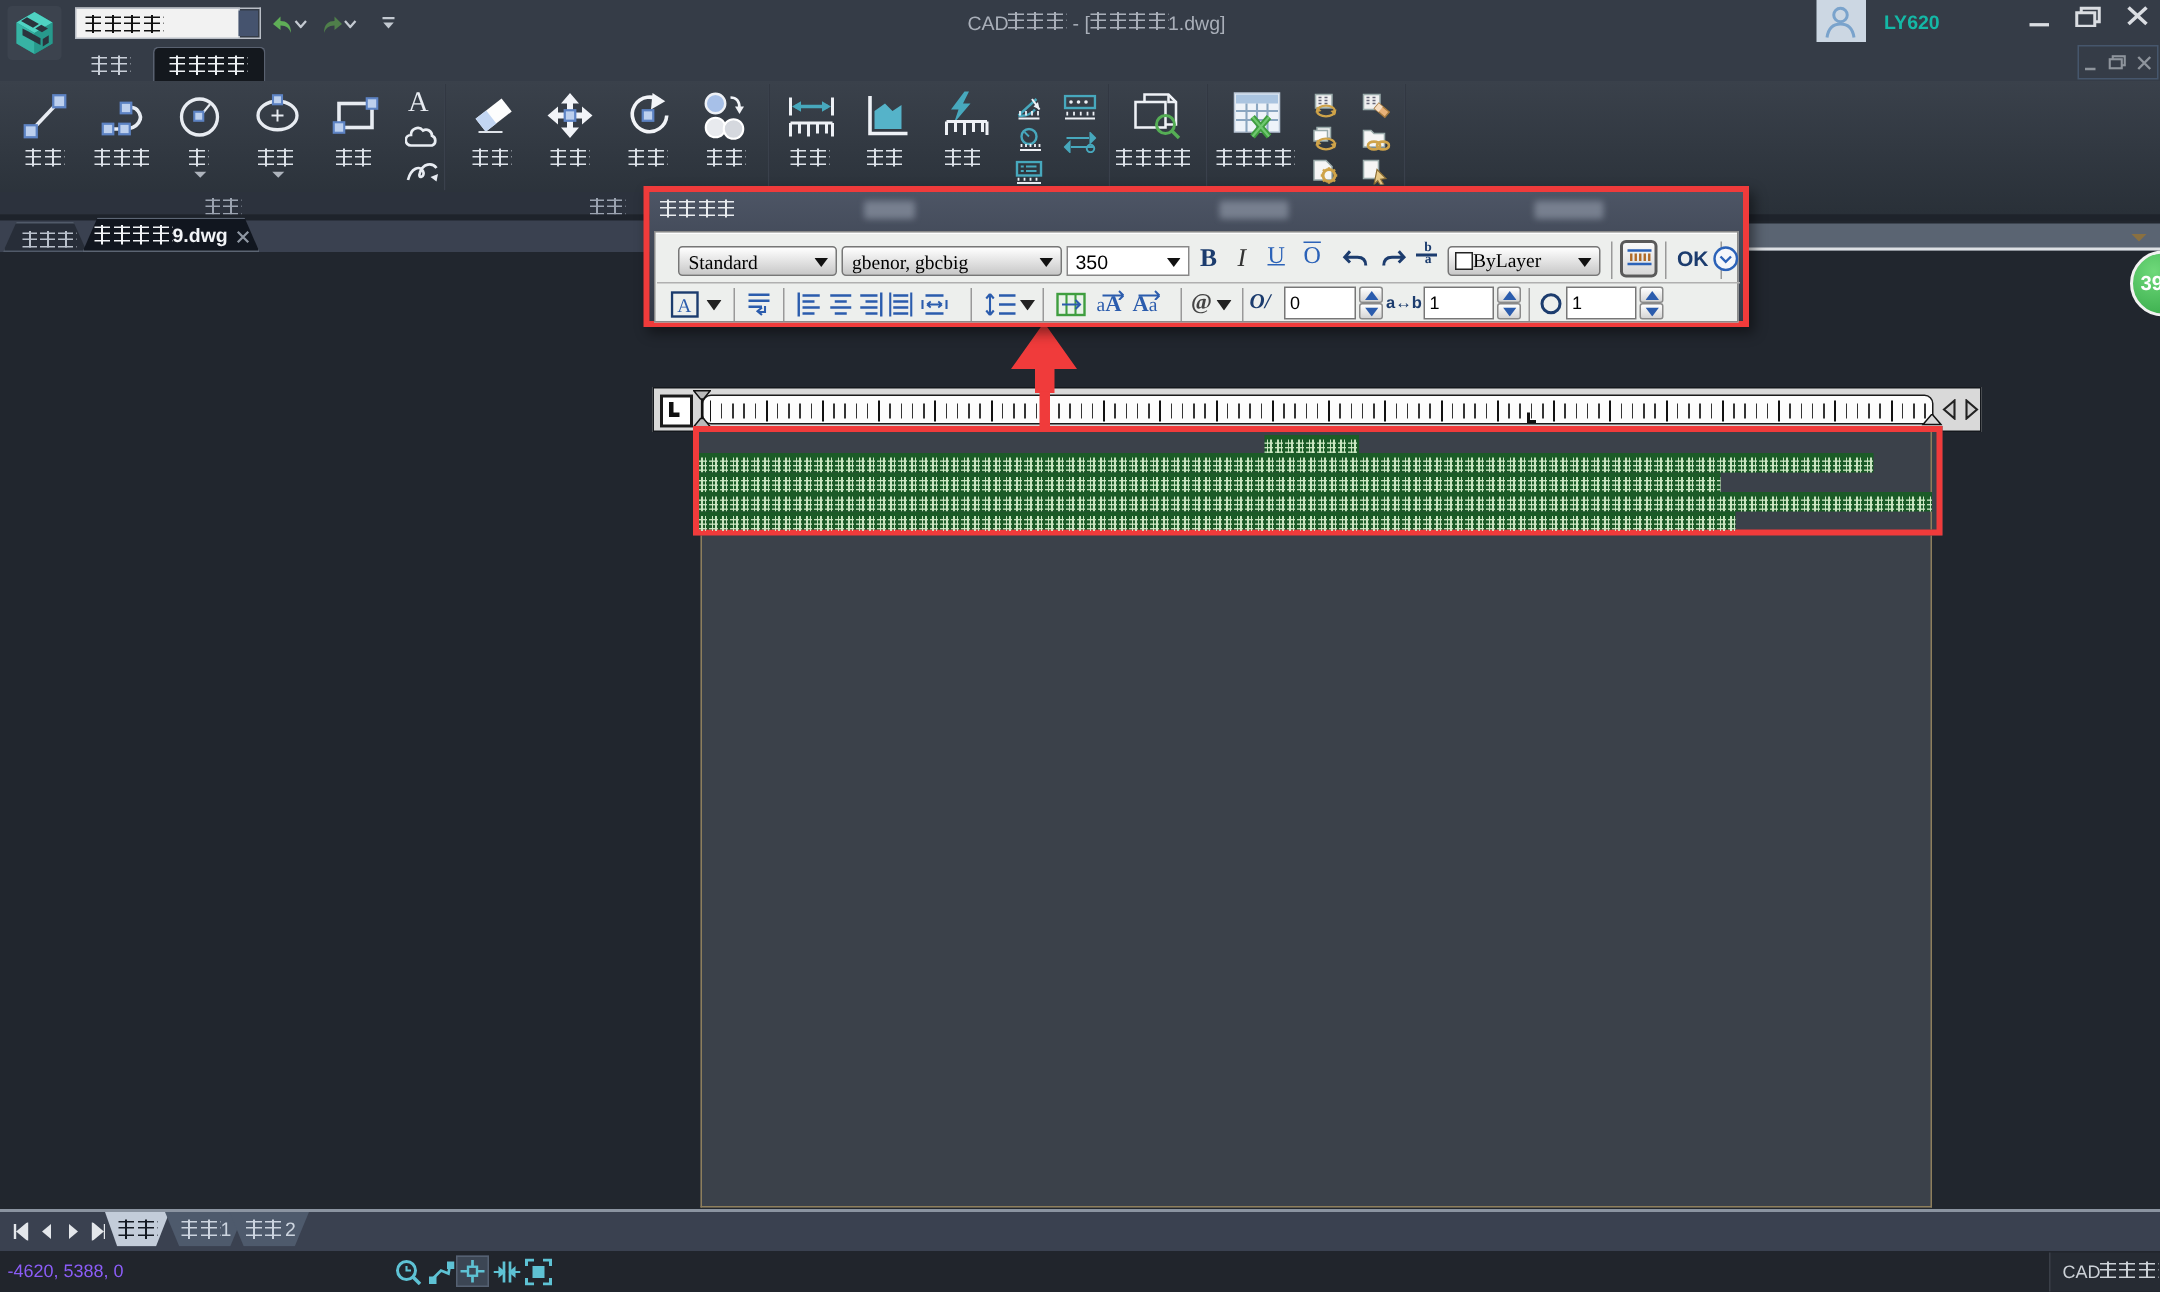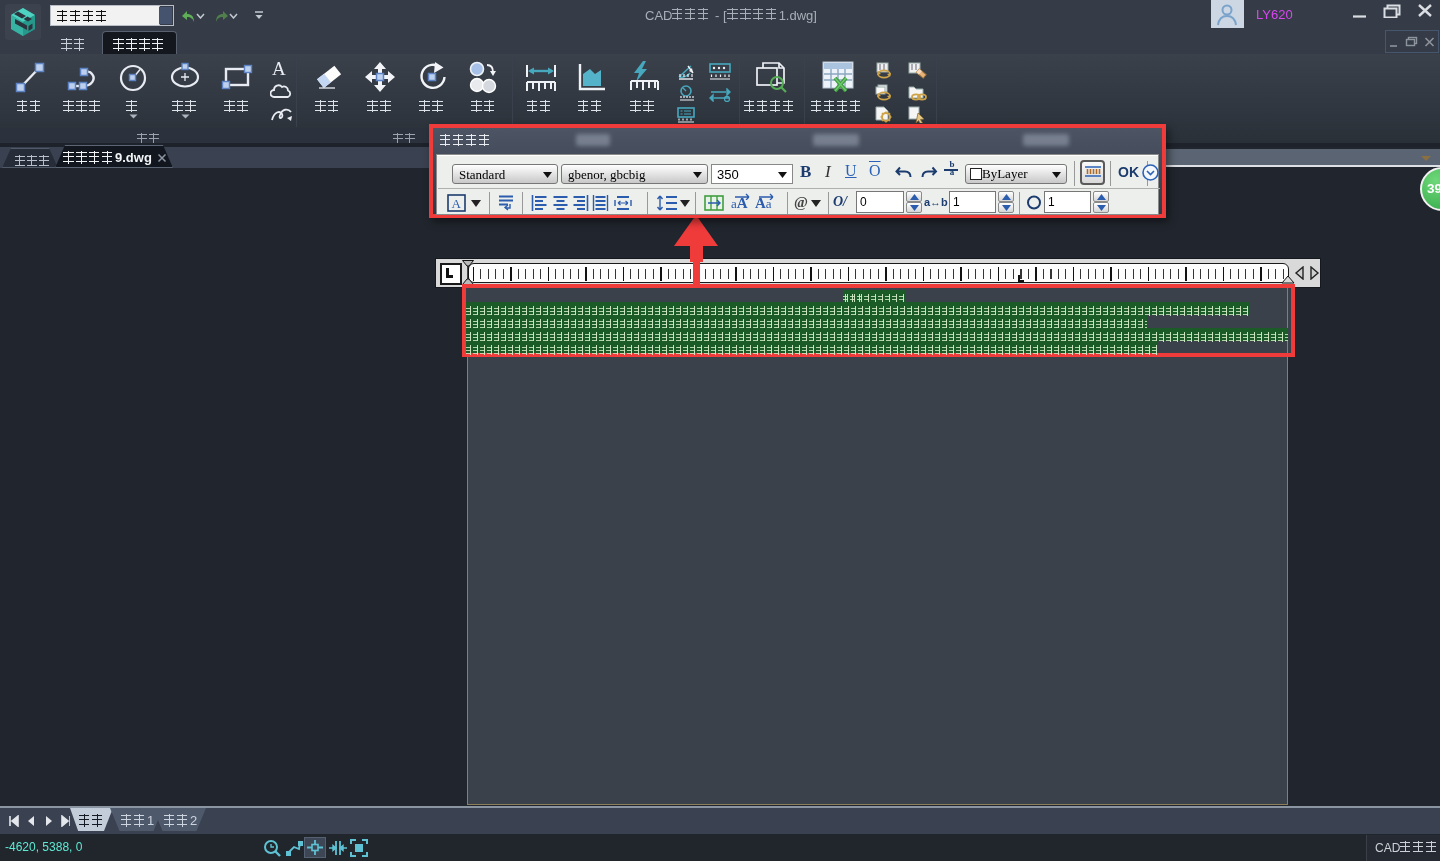--- a/index.html
+++ b/index.html
@@ -60,21 +60,21 @@
   </svg>
 
 <div class="abs" style="left:645px;top:8px;width:220px;height:14px;color:#a9afb9;font-size:13px">CAD<span class="k" style="--c:#a9afb9;width:39px;height:12px"></span> - [<span class="k" style="--c:#a9afb9;width:52px;height:12px"></span>1.dwg]</div>
 
 <div class="abs" style="left:1211px;top:0;width:33px;height:28px;background:#ccd7e3">
 <svg width="33" height="28">
       <circle cx="16" cy="10" r="4.5" fill="none" stroke="#7aa3cc" stroke-width="2"></circle>
       <path d="M7 25 C8 18 12 16 16 16 C20 16 24 18 25 25" fill="none" stroke="#7aa3cc" stroke-width="2"></path>
     </svg>
   </div>
-<div class="abs" style="left:1256px;top:7px;color:#d946ef;font-size:13px;font-weight:normal">LY620</div>
+<div class="abs" style="left:1256px;top:7px;color:#14b8a6;font-size:13px;font-weight:bold">LY620</div>
 <svg class="abs" style="left:1352px;top:6px" width="16" height="12">
     <path d="M1 10.5 L14 10.5" stroke="#dadde2" stroke-width="2.2"></path>
   </svg>
 <svg class="abs" style="left:1383px;top:4px" width="19" height="14">
     <rect x="4.5" y="1.5" width="12" height="9" fill="none" stroke="#dadde2" stroke-width="2"></rect>
     <rect x="1.5" y="4.5" width="12" height="9" fill="#353c47" stroke="#dadde2" stroke-width="2"></rect>
   </svg>
 <svg class="abs" style="left:1417px;top:4px" width="16" height="14">
     <path d="M2 1 L14 12 M14 1 L2 12" stroke="#dadde2" stroke-width="2.4"></path>
   </svg>
@@ -380,21 +380,21 @@
   </svg>
 <svg class="abs" style="left:329px;top:839px" width="18" height="18">
     <path d="M7 2 v14 M11 2 v14" stroke="#5ec2d4" stroke-width="1.8"></path>
     <path d="M0 9 h4 l-0 0 M4 6.5 l3 2.5 -3 2.5 z" fill="#5ec2d4" stroke="#5ec2d4" stroke-width="1.4"></path>
     <path d="M18 9 h-4 M14 6.5 l-3 2.5 3 2.5 z" fill="#5ec2d4" stroke="#5ec2d4" stroke-width="1.4"></path>
   </svg>
 <svg class="abs" style="left:350px;top:839px" width="18" height="18">
     <path d="M1 5 V1 H6 M12 1 h5 v4 M17 13 v4 h-5 M6 17 H1 v-4" fill="none" stroke="#5ec2d4" stroke-width="2"></path>
     <rect x="5" y="5" width="8" height="8" fill="#5ec2d4"></rect>
   </svg>
-<div class="abs" style="left:5px;top:840px;color:#5eead4;font-size:12px">-4620, 5388, 0</div>
+<div class="abs" style="left:5px;top:840px;color:#8b5cf6;font-size:12px">-4620, 5388, 0</div>
 <div class="abs" style="left:1366px;top:835px;width:74px;height:26px;background:#262b33;border-left:1px solid #3a3f48"></div>
 <div class="abs" style="left:1375px;top:841px;color:#ccd1d7;font-size:12px">CAD<span class="k" style="--c:#ccd1d7;width:39px;height:11px"></span></div>
 
 <div class="abs" id="dlg" style="left:429px;top:124px;width:737px;height:94px;border:4px solid #f03b3b;background:linear-gradient(#4d5565,#333a47);box-shadow:3px 4px 8px rgba(0,0,0,.45)">
  <div class="abs" style="left:7px;top:4px"><span class="k" style="--c:#e9ecf0;width:52px;height:12px"></span></div>
  <div class="abs" style="left:143px;top:6px;width:34px;height:12px;background:rgba(175,185,200,.45);border-radius:2px;filter:blur(2px)"></div>
  <div class="abs" style="left:380px;top:6px;width:46px;height:12px;background:rgba(175,185,200,.45);border-radius:2px;filter:blur(2px)"></div>
  <div class="abs" style="left:590px;top:6px;width:46px;height:12px;background:rgba(175,185,200,.45);border-radius:2px;filter:blur(2px)"></div>
  <div class="abs" id="tb" style="left:3px;top:26px;width:723px;height:61px;background:#edefed;border:1px solid #8a8a8a;box-shadow:inset 0 1px 0 #fff">
   <div class="abs" style="left:1px;top:33px;width:722px;height:1px;background:#b0b0b0"></div>

